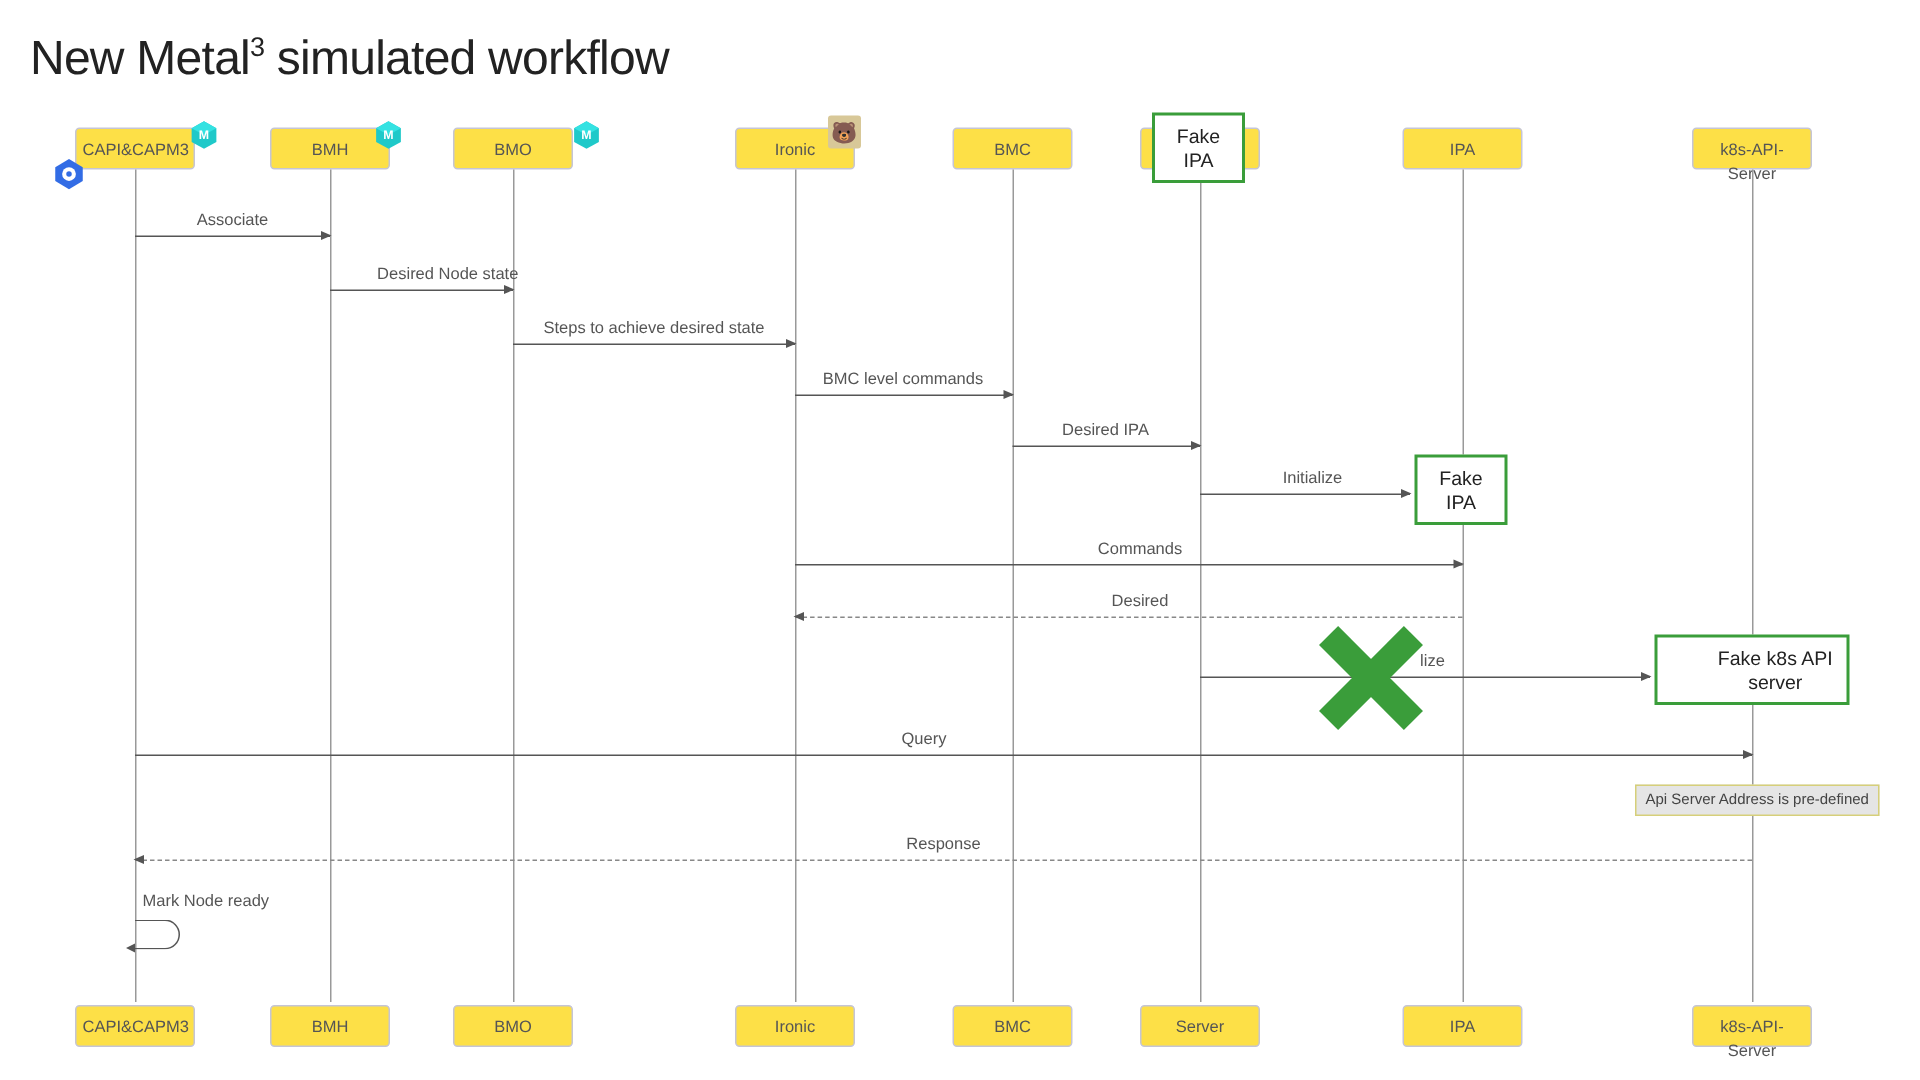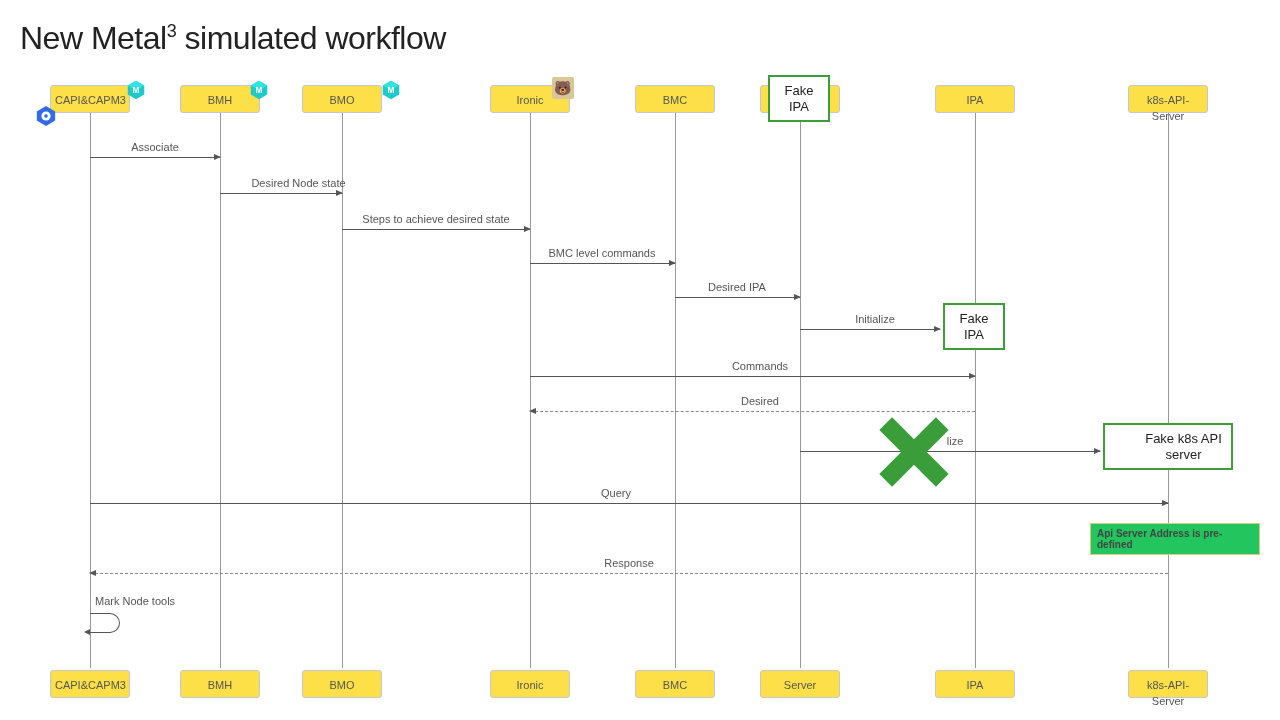--- a/index.html
+++ b/index.html
@@ -12,21 +12,21 @@
   .msg-label { position: absolute; font-size: 11px; color: #555; text-align: left; transform: translateX(-50%); }
   .arrow-line { position: absolute; height: 1px; background: #555; }
   .arrow-line::after { content: ""; position: absolute; right: -1px; top: -3px; border-left: 7px solid #555; border-top: 3.5px solid transparent; border-bottom: 3.5px solid transparent; }
   .arrow-dashed { position: absolute; height: 0; border-top: 1px dashed #888; }
   .arrow-dashed::before { content: ""; position: absolute; left: -1px; top: -4px; border-right: 7px solid #555; border-top: 3.5px solid transparent; border-bottom: 3.5px solid transparent; }
   .green-box { position: absolute; background: #fff; border: 2px solid #3a9d3a; text-align: center; font-size: 13px; color: #222; padding: 6px 8px; line-height: 1.2; }
   .hex-icon { position: absolute; width: 22px; height: 22px; }
   .hex-icon svg { width: 22px; height: 22px; }
   .small-icon { position: absolute; width: 22px; height: 22px; background: #d8c898; border-radius: 2px; display:flex; align-items:center; justify-content:center; font-size:14px;}
   .k8s-icon { position: absolute; width: 22px; height: 22px; }
-  .note-box { position: absolute; background: #22c55e; border: 1px solid #d6cf7a; font-size: 10px; color: #444; padding: 4px 6px; font-weight: bold; }
+  .note-box { position: absolute; background: #e5e5e5; border: 1px solid #d6cf7a; font-size: 10px; color: #444; padding: 4px 6px; }
   .self-loop { position: absolute; width: 30px; height: 20px; border: 1.5px solid #555; border-left: none; border-radius: 0 10px 10px 0; }
   .self-loop::after { content:""; position:absolute; left:-6px; bottom:-3px; border-right:6px solid #555; border-top:3px solid transparent; border-bottom:3px solid transparent; }
   .green-x { position: absolute; width: 70px; height: 70px; }
   .green-x::before, .green-x::after { content:""; position:absolute; left:27px; top:-5px; width:18px; height:80px; background:#3a9d3a; }
   .green-x::before { transform: rotate(45deg); }
   .green-x::after  { transform: rotate(-45deg); }
 </style>
 </head>
 <body>
 
@@ -129,16 +129,16 @@
   <div class="green-x" style="left:858px; top:332px;"></div>
 
   <div class="msg-label" style="left:596px; top:402px;">Query</div>
   <div class="arrow-line" style="left:70px; top:418px; width:1078px;"></div>
 
   <div class="note-box" style="left:1070px; top:438px;">Api Server Address is pre-defined</div>
 
   <div class="msg-label" style="left:609px; top:472px;">Response</div>
   <div class="arrow-dashed" style="left:70px; top:488px; width:1078px;"></div>
 
-  <div class="msg-label" style="left:75px; top:510px; transform:none;">Mark Node tools</div>
+  <div class="msg-label" style="left:75px; top:510px; transform:none;">Mark Node ready</div>
   <div class="self-loop" style="left:70px; top:528px;"></div>
 
 </div>
 
 </body></html>

